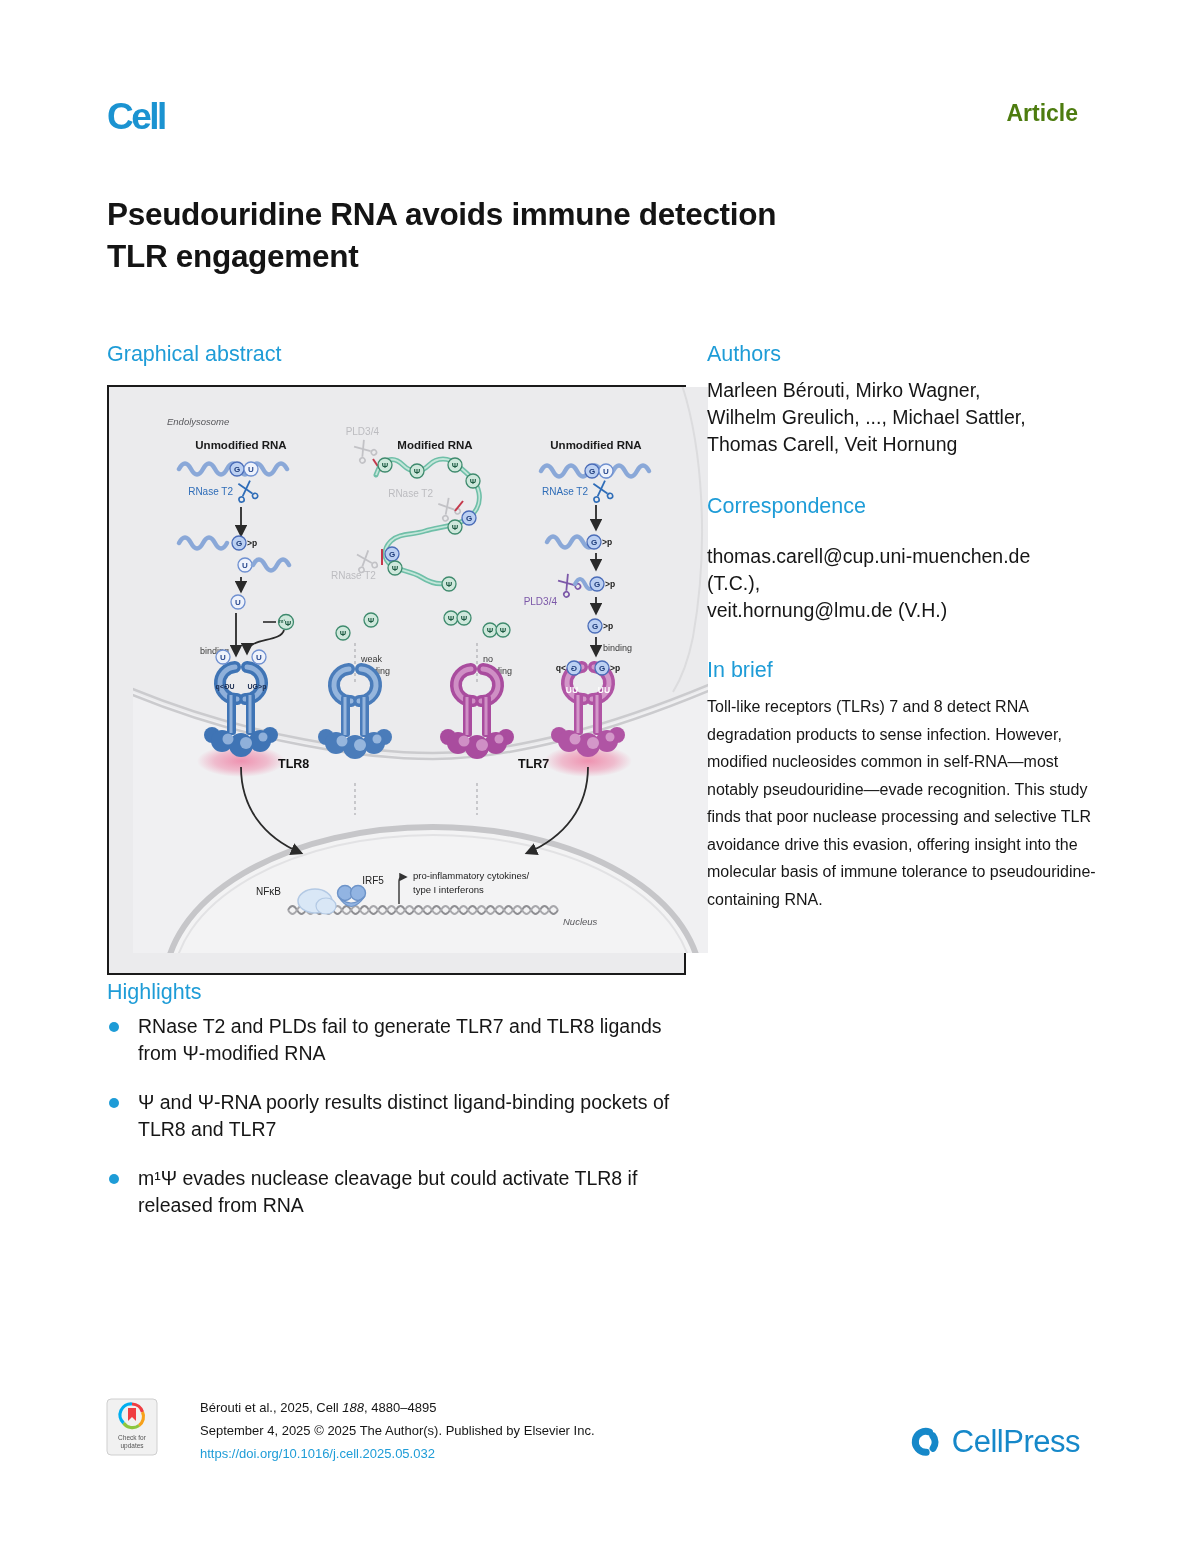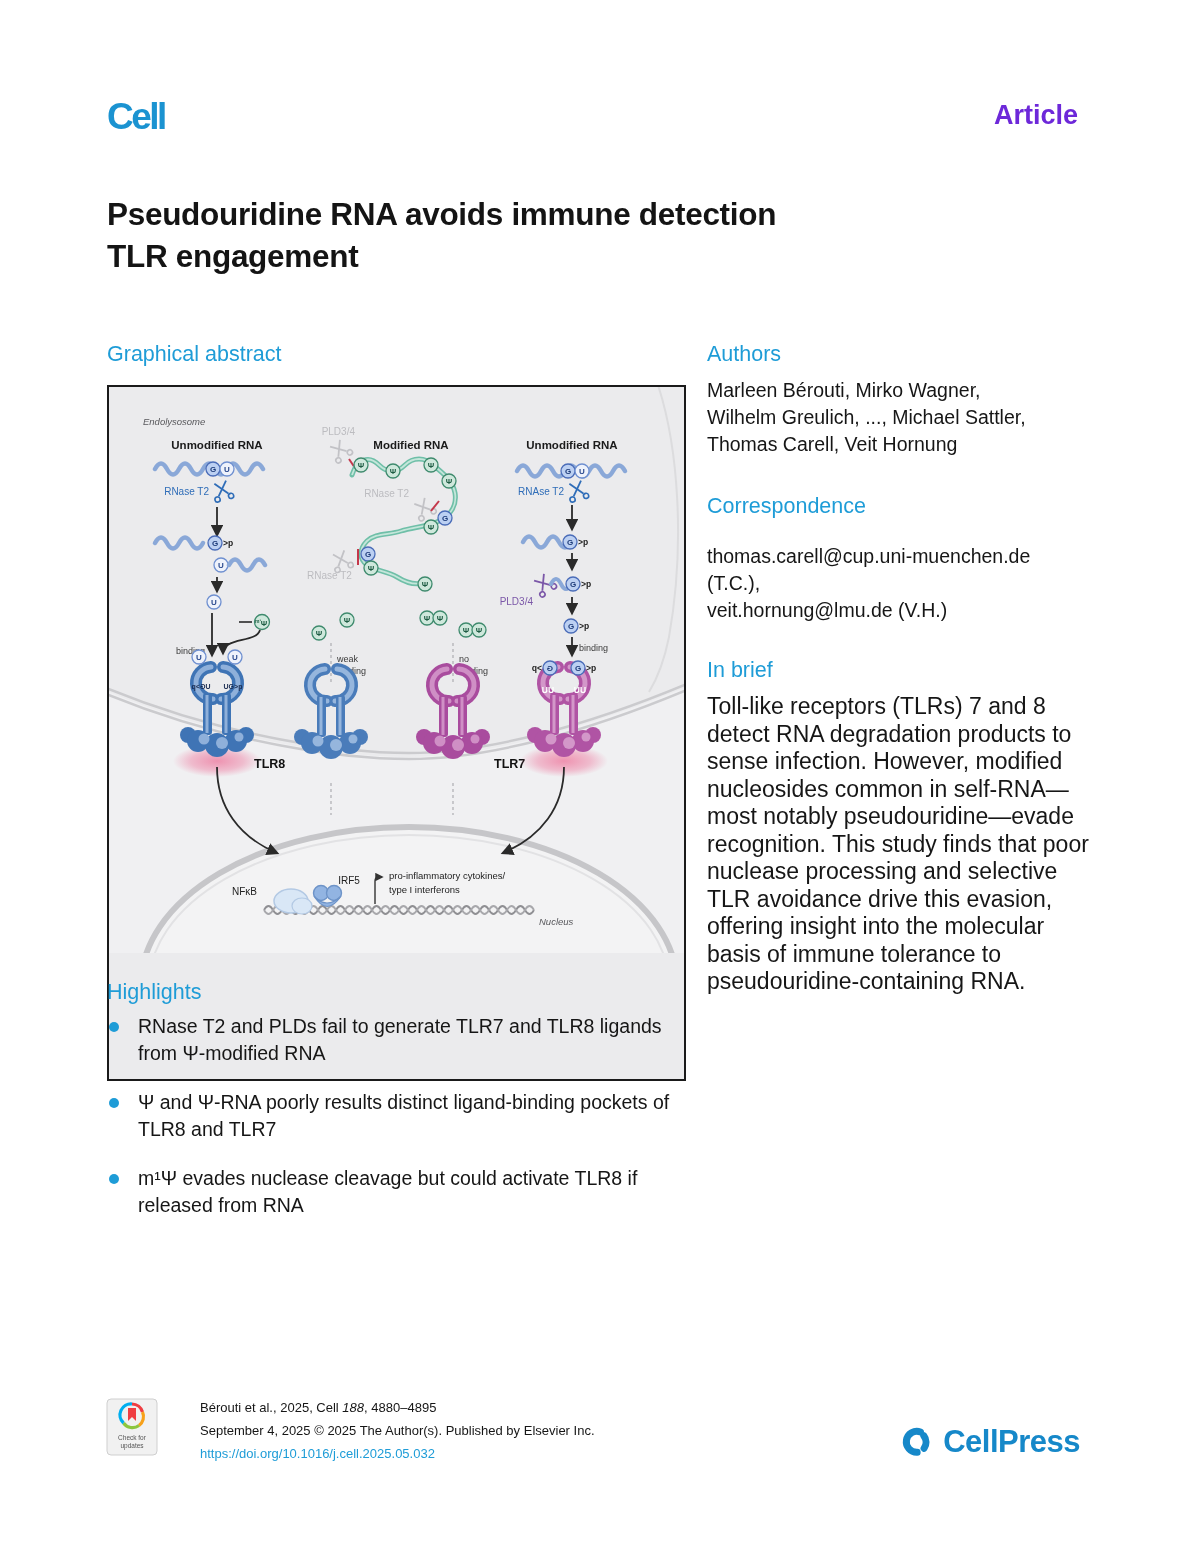--- a/index.html
+++ b/index.html
@@ -1,51 +1,51 @@
 <!DOCTYPE html>
 <html><head>
 <meta charset="utf-8">
 <style>
   html,body{margin:0;padding:0;background:#ffffff;}
   body{font-family:"Liberation Sans","DejaVu Sans",sans-serif;color:#1c1c1c;}
   .page{position:relative;width:1200px;height:1557px;background:#ffffff;overflow:hidden;}
 
   .cell-logo{position:absolute;left:107px;top:96px;font-size:37px;font-weight:700;
     color:#1b93d1;letter-spacing:-2.5px;}
-  .article-type{position:absolute;right:122px;top:100px;font-size:27px;font-weight:700;color:#6d28d9;}
+  .article-type{position:absolute;right:122px;top:100px;font-size:23px;font-weight:700;color:#4d7c0f;}
 
   .paper-title{position:absolute;left:107px;top:193px;width:960px;font-size:31.5px;font-weight:700;
     color:#141414;line-height:42px;letter-spacing:-0.3px;}
 
   .blue-h{color:#1e9cd7;font-size:21.5px;font-weight:400;}
   .h-ga{position:absolute;left:107px;top:342px;}
-  .figure-box{position:absolute;left:107px;top:385px;width:579px;height:696px;
-    border:2px solid #1a1a1a;background:#ebebed;box-sizing:border-box;}
+  .figure-box{position:absolute;left:107px;top:385px;width:579px;height:590px;
+    border:2px solid #1a1a1a;background:#ebebed;box-sizing:border-box;padding-left:24px;}
 
   .right-col{position:absolute;left:707px;top:342px;width:392px;}
   .h-authors{margin:0 0 10px 0;}
   .authors-line{font-size:19.5px;line-height:27px;color:#161616;}
   .h-corr{margin:36px 0 24px 0;}
   .corr-line{font-size:19.5px;line-height:27px;color:#161616;text-decoration:none;display:block;}
   .h-brief{margin:34px 0 10px 0;}
-  .brief-text{font-size:23px;line-height:27.5px;color:#161616;}
+  .brief-text{font-size:16px;line-height:27.5px;color:#161616;}
 
   .h-high{position:absolute;left:107px;top:980px;}
   .highlights{position:absolute;left:107px;top:1013px;width:590px;}
   .hl-item{position:relative;padding-left:31px;margin-bottom:22px;font-size:19.5px;
     line-height:27px;color:#161616;}
   .hl-item .dot{position:absolute;left:2px;top:9px;width:10px;height:10px;border-radius:50%;
     background:#1e9cd7;}
 
   .footer-cite{position:absolute;left:200px;top:1396px;font-size:13px;line-height:23px;color:#161616;}
   .footer-cite .doi{color:#1e9cd7;text-decoration:none;}
   .vol-italic{font-style:italic;}
   .badge{position:absolute;left:106px;top:1398px;width:52px;height:58px;}
   .cellpress{position:absolute;right:120px;top:1424px;display:flex;align-items:center;gap:8px;}
-  .cp-text{font-size:31px;font-weight:700;color:#1688c9;letter-spacing:-0.5px;}
+  .cp-text{font-size:31px;font-weight:400;color:#1688c9;letter-spacing:-0.5px;}
 
   svg text{font-family:"Liberation Sans","DejaVu Sans",sans-serif;}
   .ft-title{font-size:11.5px;font-weight:700;fill:#1a1a1a;}
   .ft-ital{font-size:9.5px;font-style:italic;fill:#58585c;}
   .ft-enz-blue{font-size:10px;fill:#2f6db8;}
   .ft-enz-gray{font-size:10px;fill:#bcbcc0;}
   .ft-enz-purp{font-size:10px;fill:#7b57a8;}
   .ft-small{font-size:9px;fill:#3a3a3a;}
   .ft-tlr{font-size:12.5px;font-weight:700;fill:#111;}
   .ft-glyph{font-size:8px;font-weight:700;}

